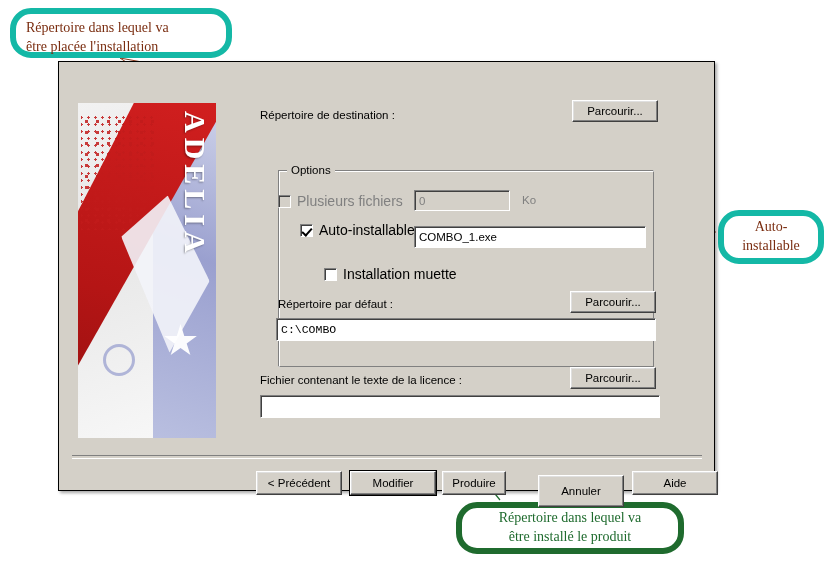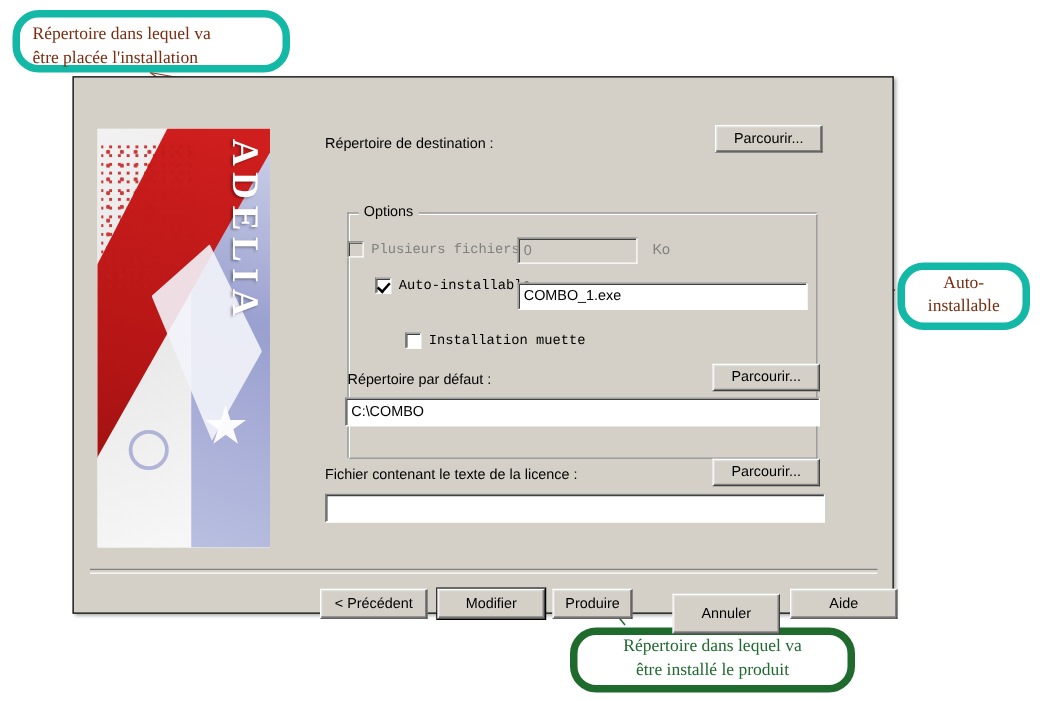--- a/index.html
+++ b/index.html
@@ -290,24 +290,23 @@
     padding: 0 4px;
     left: 8px;
     top: -7px;
     white-space: nowrap;
   }
 
   .chk {
     position: absolute;
     display: flex;
     align-items: center;
-    font-size: 11px;
-    color: #000;
-    white-space: nowrap;
-    font-family: Liberation Mono, monospace;
+    font-size: 14px;
+    color: #000;
+    white-space: nowrap;
   }
   .chk .box {
     width: 13px;
     height: 13px;
     background: #ffffff;
     border: 1px solid #808080;
     border-right-color: #ffffff;
     border-bottom-color: #ffffff;
     box-shadow: inset 1px 1px 0 #404040;
     box-sizing: border-box;
@@ -412,21 +411,21 @@
     </div>
     <div class="txtbox" style="left:354px; top:143px; width:232px; height:22px;">COMBO_1.exe</div>
 
     <div class="chk" style="left:219px; top:183px;padding-left:45px;">
       <span class="box"></span>
       <span>Installation muette</span>
     </div>
 
     <div class="lbl" style="left:218px; top:215px;">Répertoire par défaut :</div>
     <div class="btn" style="left:510px; top:208px; width:86px; height:22px;">Parcourir...</div>
-    <div class="txtbox" style="left:216px; top:235px; width:380px; height:23px;">C:\COMBO</div>
+    <div class="txtbox" style="left:216px; top:235px; width:380px; height:23px;font-family:Liberation Mono, monospace;">C:\COMBO</div>
 
     <div class="lbl" style="left:200px; top:291px;">Fichier contenant le texte de la licence :</div>
     <div class="btn" style="left:510px; top:284px; width:86px; height:22px;">Parcourir...</div>
     <div class="txtbox" style="left:200px; top:312px; width:400px; height:23px;"></div>
 
     <div id="separator"></div>
 
     <div class="btn" style="left:196px; top:388px; width:86px; height:24px;">
       <span>&lt; Précédent</span>
     </div>

